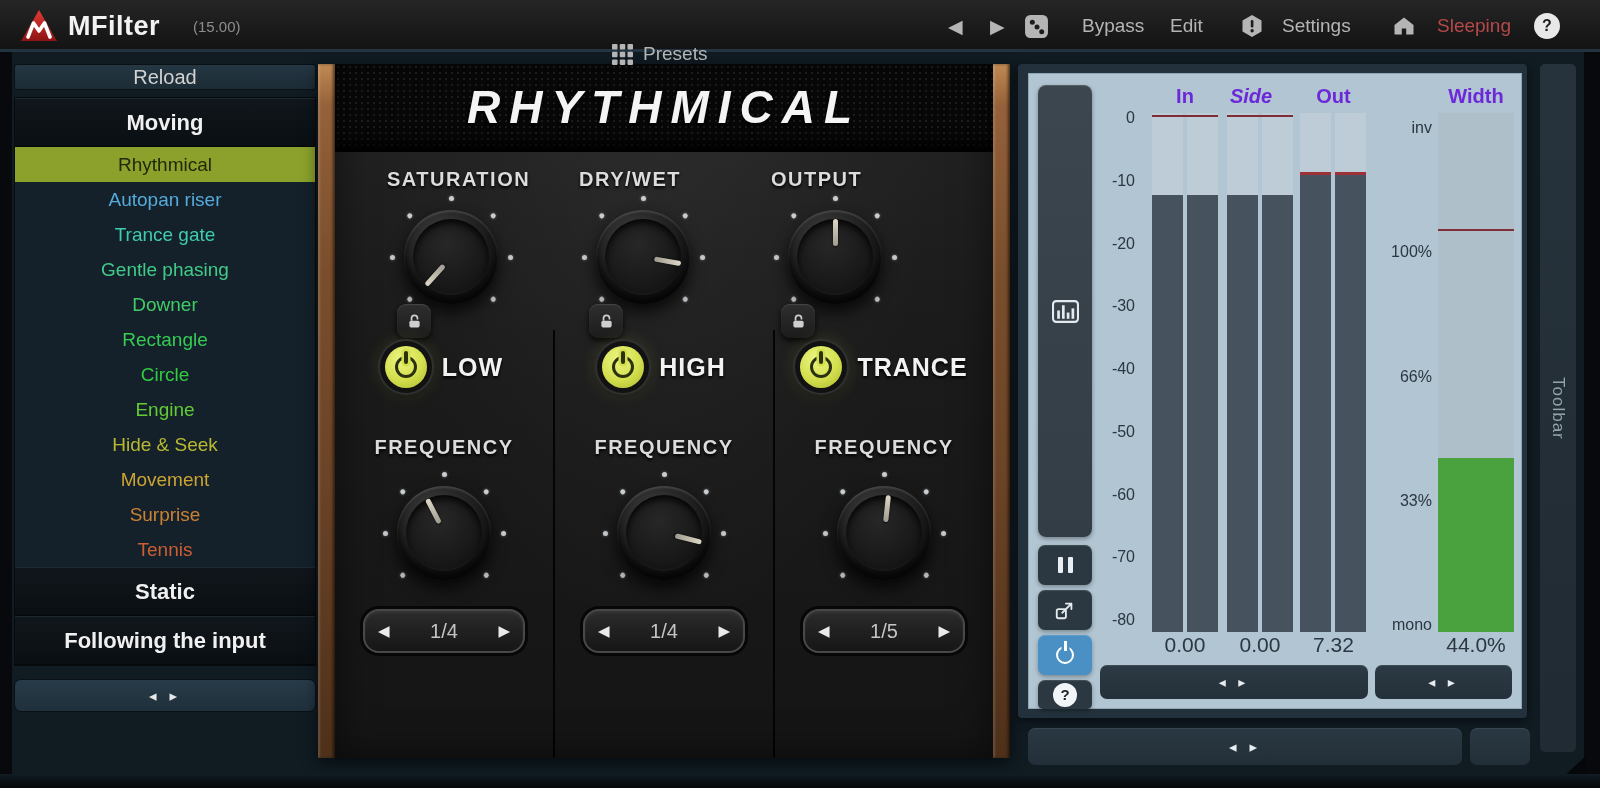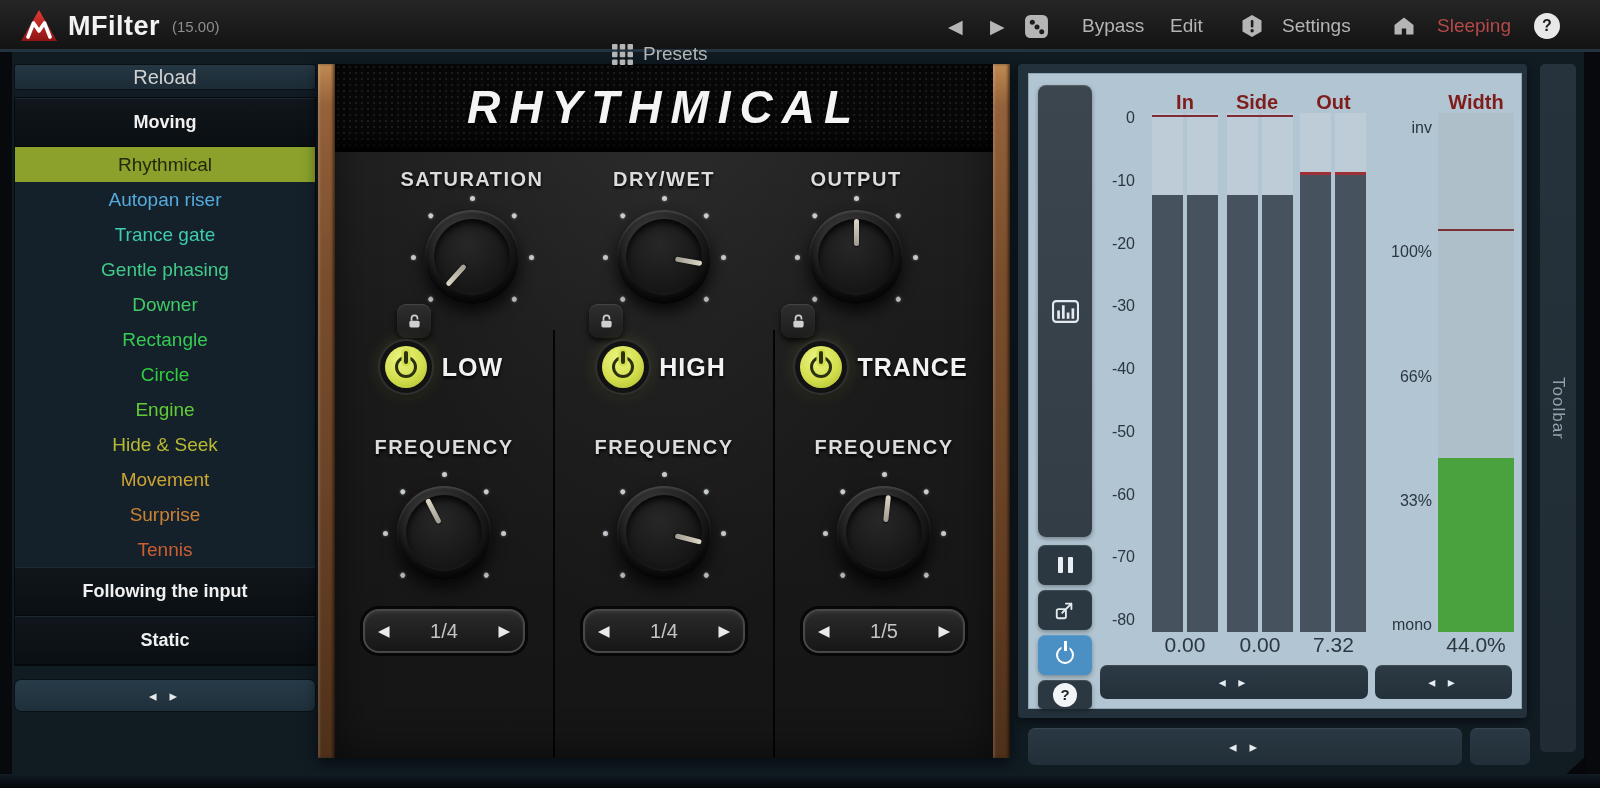--- a/index.html
+++ b/index.html
@@ -15,33 +15,33 @@
   
   .topbar {
     position:absolute; left:0; top:0; width:1600px; height:52px;
     background:linear-gradient(#262626,#181818 70%,#141414);
     border-bottom:3px solid #233440; z-index:5;
   }
   .topbar .tb-item { position:absolute; top:0; height:52px; display:flex; align-items:center; gap:10px;
     color:#b5b5b5; font-size:19px; cursor:default; }
   .tb-label { white-space:nowrap; }
   .app-name { color:#f2f2f2; font-size:27px; font-weight:bold; letter-spacing:.5px; }
-  .app-version { color:#8d8d8d; font-size:15px; margin-left:2px; }
+  .app-version { color:#8d8d8d; font-size:15px; margin-left:23px; }
   .sleeping { font-size:19px; }
   .arrow-glyph { font-size:15px; color:#b5b5b5; }
   .help-badge { width:26px; height:26px; border-radius:50%; background:#e8e8e8; color:#1a1a1a;
     font-weight:bold; font-size:16px; display:flex; align-items:center; justify-content:center; }
 
   
   .sidebar { position:absolute; left:14px; top:64px; width:302px; }
   .reload-btn { height:26px; background:linear-gradient(#243743,#1c2c36); border:1px solid #0a1014;
     border-radius:3px; color:#d2d2d2; font-size:20px; display:flex; align-items:center; justify-content:center; }
   .preset-list { margin-top:7px; background:#14212a; border:1px solid #060b0e; }
   .sb-header { height:49px; background:linear-gradient(#10161b,#0a0f13); border-top:1px solid #1d2931;
-    border-bottom:1px solid #05080a; color:#f0f0f0; font-size:18px; font-weight:bold;
+    border-bottom:1px solid #05080a; color:#f0f0f0; font-size:22px; font-weight:bold;
     display:flex; align-items:center; justify-content:center; }
   .sb-item { height:35px; font-size:19px; display:flex; align-items:center; justify-content:center; }
   .sb-item.selected { font-weight:normal; }
   .sb-scroll { margin-top:13px; height:33px; background:linear-gradient(#273b48,#1f303b);
     border:1px solid #0a1014; border-radius:7px; color:#e8e8e8; display:flex; align-items:center;
     justify-content:center; font-size:15px; letter-spacing:4px; }
 
   
   .device { position:absolute; left:318px; top:64px; width:692px; height:694px; display:flex;
     box-shadow:0 4px 14px rgba(0,0,0,.6); }
@@ -53,21 +53,21 @@
     display:flex; flex-direction:column; box-shadow:inset 0 0 40px rgba(0,0,0,.55); }
   .device-header { height:88px; flex:none;
     background:radial-gradient(circle, #1c1c1c 28%, #070707 32%);
     background-size:6px 6px; background-color:#0a0a0a;
     border-bottom:3px solid #000; box-shadow:inset 0 -8px 14px rgba(0,0,0,.8);
     display:flex; align-items:center; justify-content:center; }
   .device-title { color:#f4f4f4; font-size:46px; font-weight:bold; font-style:italic;
     letter-spacing:9px; text-shadow:0 2px 4px #000; }
 
   .macros { display:flex; justify-content:center; gap:22px; padding-top:16px; height:178px; }
-  .macro { width:170px; display:flex; flex-direction:column; align-items:center; position:relative; }
+  .macro { width:170px; display:flex; flex-direction:column; position:relative; }
   .panel-label { color:#dcdcdc; font-size:20px; font-weight:600; letter-spacing:1.5px;
     text-shadow:0 2px 3px #000; white-space:nowrap; }
   .knob-wrap { position:relative; width:128px; height:128px; display:flex; align-items:center;
     justify-content:center; margin-top:2px; }
   .knob { position:relative; width:94px; height:94px; border-radius:50%;
     background:radial-gradient(circle at 38% 28%, #3d3d3d, #1b1b1b 55%, #0c0c0c 95%);
     box-shadow:0 8px 16px rgba(0,0,0,.75), inset 0 2px 2px rgba(255,255,255,.14), inset 0 -8px 12px rgba(0,0,0,.8); }
   .knob::before { content:''; position:absolute; inset:9px; border-radius:50%;
     background:radial-gradient(circle at 44% 34%, #272727, #161616 70%);
     box-shadow:inset 0 4px 7px rgba(0,0,0,.85), inset 0 -1px 2px rgba(255,255,255,.05); }
@@ -117,21 +117,21 @@
     display:flex; align-items:center; justify-content:center; }
   .ibtn.active { background:#4a90c4; }
   .pause-glyph { display:flex; gap:5px; }
   .pause-glyph i { width:5px; height:16px; background:#e8eef2; border-radius:1px; }
   .power-glyph { position:relative; width:18px; height:18px; border:2.5px solid #fff; border-radius:50%; }
   .power-glyph::after { content:''; position:absolute; top:-7px; left:50%; margin-left:-1.5px;
     width:3px; height:10px; background:#fff; box-shadow:0 0 0 2.5px #4a90c4; }
   .help-badge-sm { width:24px; height:24px; border-radius:50%; background:#f2f5f7; color:#222;
     font-weight:bold; font-size:15px; display:flex; align-items:center; justify-content:center; }
 
-  .m-header { position:absolute; top:12px; color:#7f1d1d; font-size:20px; font-weight:600; text-align:center;margin-top:6px; }
+  .m-header { position:absolute; top:12px; color:#6d28d9; font-size:20px; font-weight:600; text-align:center; }
   .db-scale { position:absolute; left:58px; width:49px; top:36px; height:520px; display:flex;
     flex-direction:column; justify-content:space-between; align-items:flex-end;
     color:#2b3741; font-size:16px; }
   .width-scale { position:absolute; left:328px; width:76px; top:46px; height:515px; display:flex;
     flex-direction:column; justify-content:space-between; align-items:flex-end;
     color:#2b3741; font-size:16px; }
   .pair { position:absolute; top:40px; height:519px; display:flex; gap:4px; }
   .track { position:relative; width:31px; height:100%; background:#bdccd7; overflow:hidden; }
   .fill { position:absolute; left:0; bottom:0; width:100%; }
   .fill .cap { position:absolute; top:0; left:0; width:100%; height:3px; }
@@ -259,22 +259,22 @@
     <div class="sb-item" style="color: rgb(65, 203, 137);">Gentle phasing</div>
     <div class="sb-item" style="color: rgb(65, 203, 103);">Downer</div>
     <div class="sb-item" style="color: rgb(54, 203, 83);">Rectangle</div>
     <div class="sb-item" style="color: rgb(50, 203, 65);">Circle</div>
     <div class="sb-item" style="color: rgb(99, 203, 52);">Engine</div>
     <div class="sb-item" style="color: rgb(185, 185, 50);">Hide &amp; Seek</div>
     <div class="sb-item" style="color: rgb(203, 164, 51);">Movement</div>
     <div class="sb-item" style="color: rgb(203, 129, 51);">Surprise</div>
     <div class="sb-item" style="color: rgb(203, 94, 51);">Tennis</div>
 
+    <div class="sb-header">Static</div>
     <div class="sb-header">Following the input</div>
-    <div class="sb-header">Static</div>
   </div>
 
   <div class="sb-scroll icon-font">◂ ▸</div>
 </div>
 
 <div class="device">
   <div class="wood"></div>
   <div class="device-core">
     <div class="device-header">
       <div class="device-title">RHYTHMICAL</div>
@@ -463,21 +463,21 @@
       </span>
     </div>
     <div class="ibtn active" style="top: 562px; background: rgb(74, 144, 196);">
       <span class="power-glyph"></span>
     </div>
     <div class="ibtn" style="top:607px; height:29px; border-radius:7px 7px 5px 5px;">
       <span class="help-badge-sm">?</span>
     </div>
 
     <div class="m-header" style="left:124px; width:66px;">In</div>
-    <div class="m-header" style="left:196px; width:66px;">Side</div>
+    <div class="m-header" style="left:190px; width:66px;font-style:italic;">Side</div>
     <div class="m-header" style="left:272px; width:67px;">Out</div>
     <div class="m-header" style="left:410px; width:76px;">Width</div>
 
     <div class="db-scale">
       <span>0</span>
       <span>-10</span>
       <span>-20</span>
       <span>-30</span>
       <span>-40</span>
       <span>-50</span>

